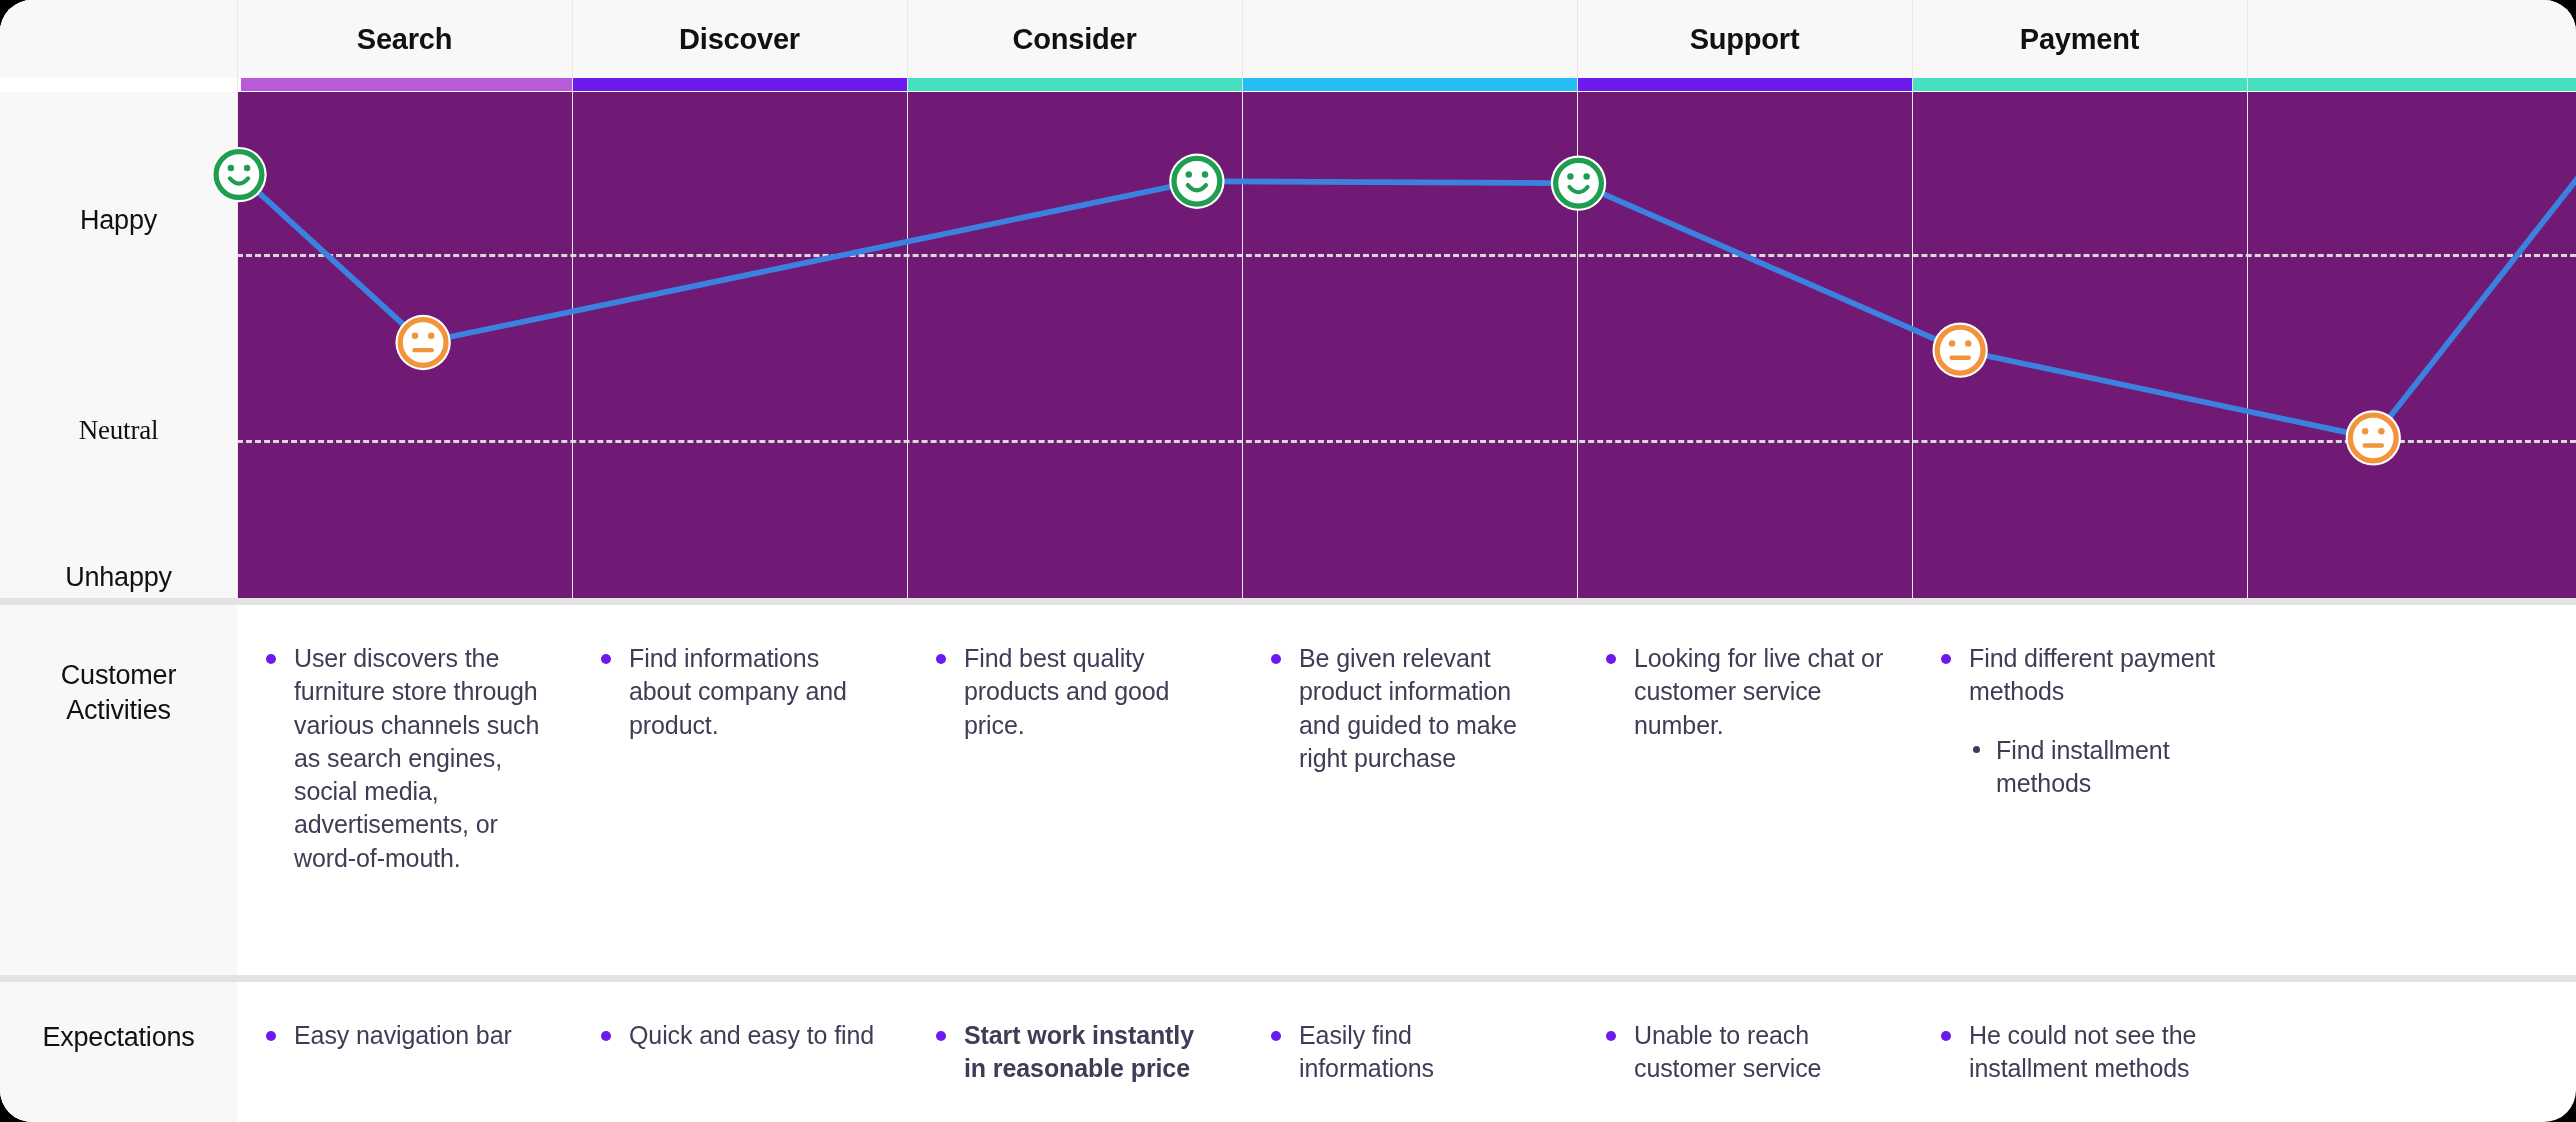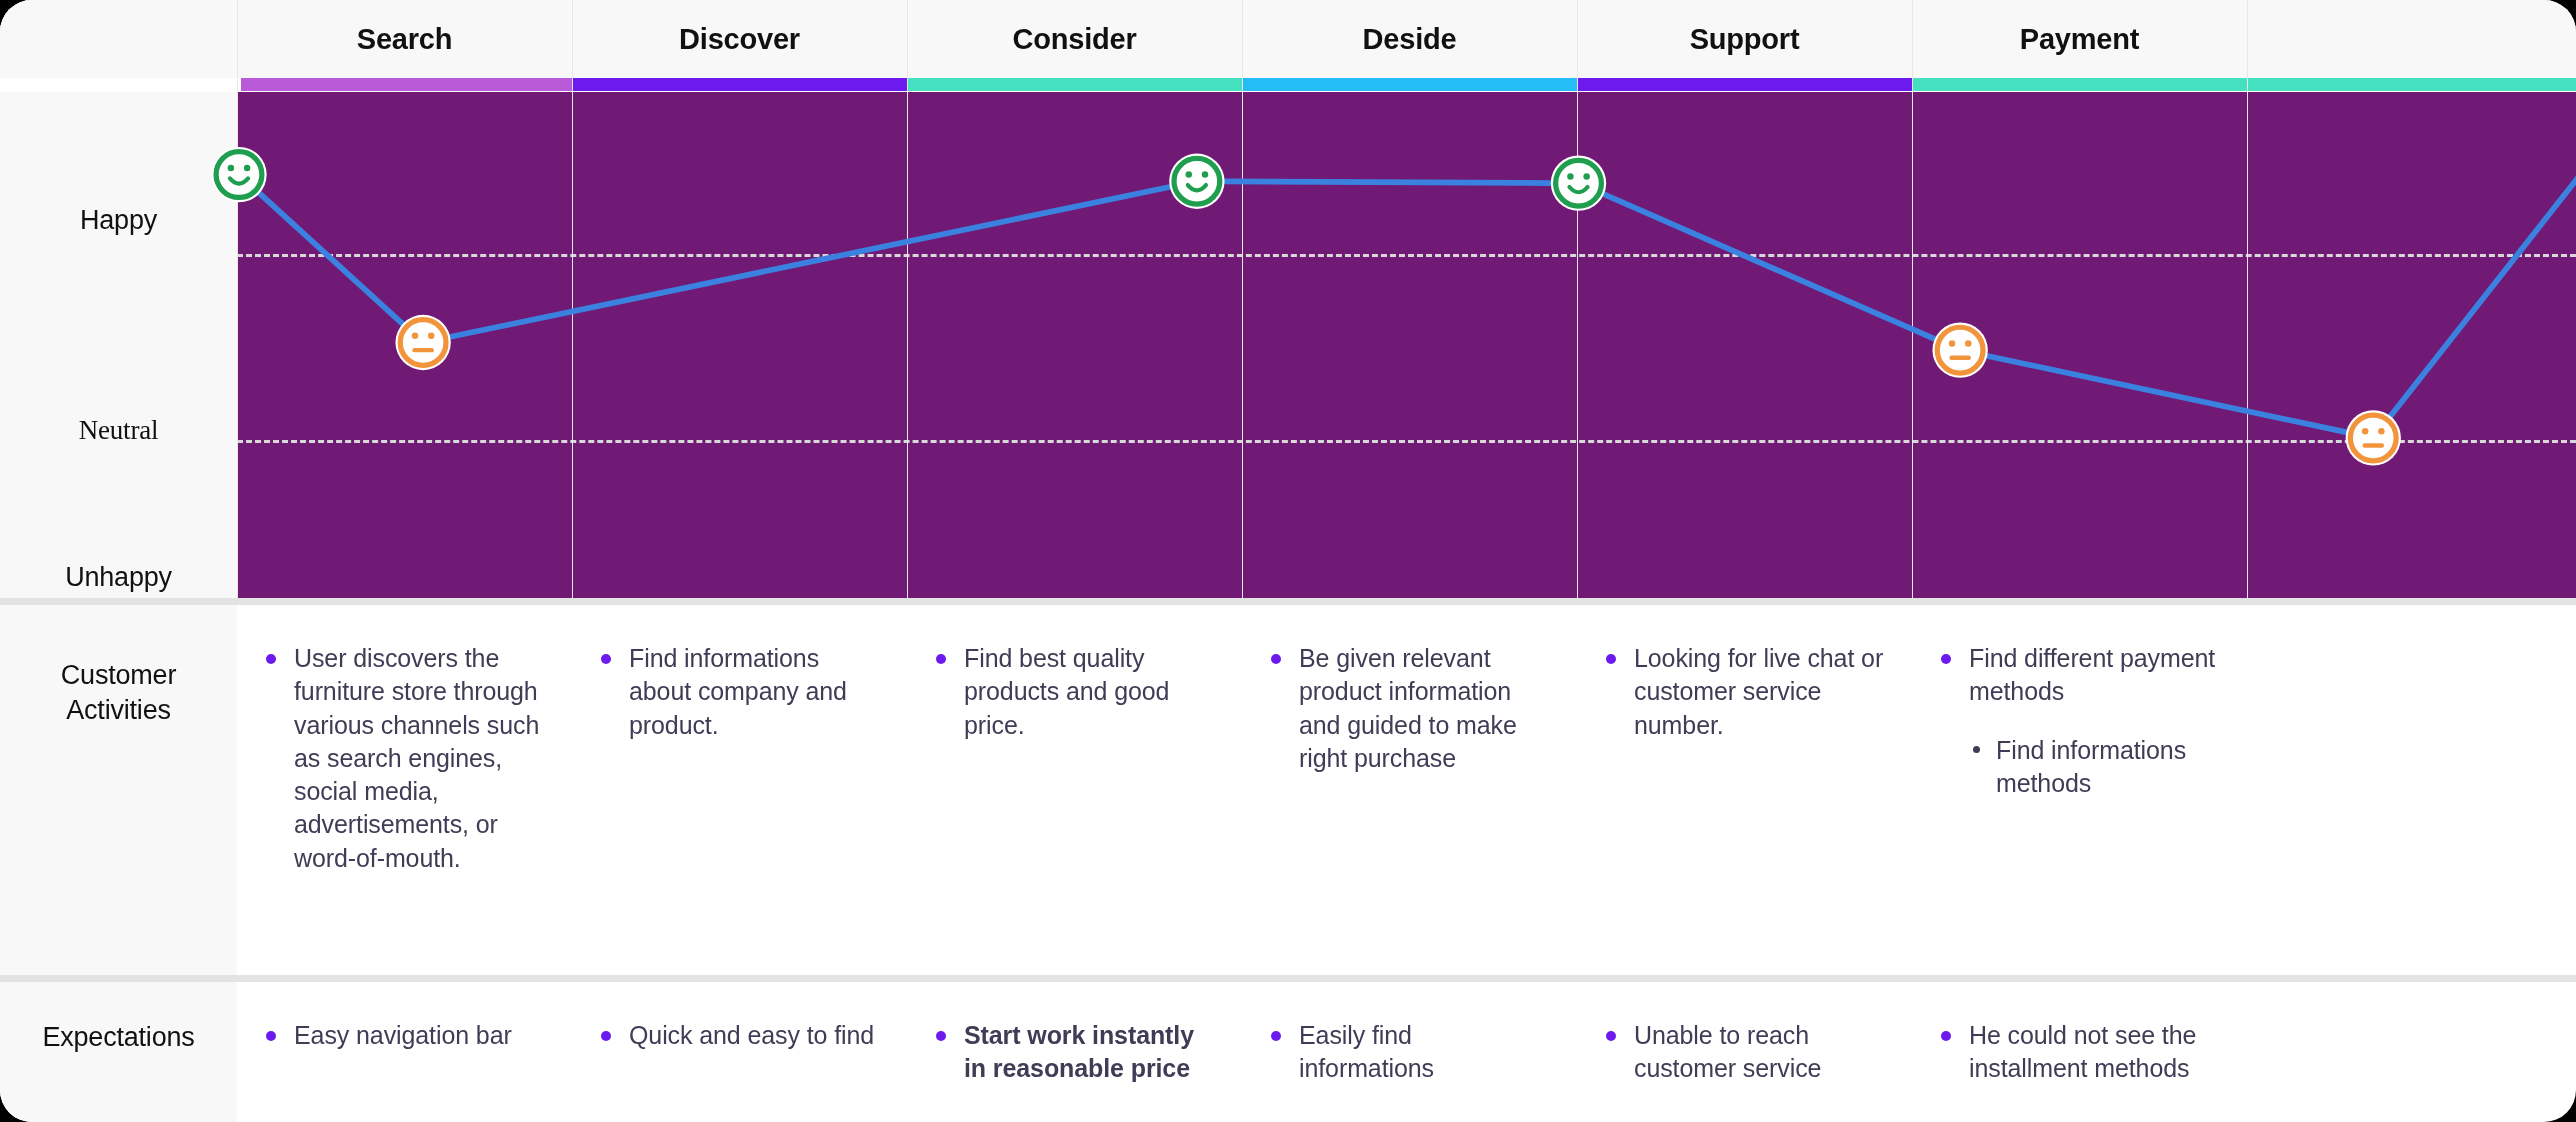--- a/index.html
+++ b/index.html
@@ -132,21 +132,20 @@
 
 <div id="app">
 
   <div class="header">
     <div class="labelcell"></div>
   </div>
   <div id="stage-heads" class="stack">
       <div class="stage-head" style="left: 237px; width: 335px;">Search</div>
       <div class="stage-head" style="left: 572px; width: 335px;">Discover</div>
       <div class="stage-head" style="left: 907px; width: 335px;">Consider</div>
-      <div class="stage-head" style="left: 1242px; width: 335px;">Deside</div>
       <div class="stage-head" style="left: 1577px; width: 335px;">Support</div>
       <div class="stage-head" style="left: 1912px; width: 335px;">Payment</div>
     </div>
   <div id="accents" class="stack">
       <div class="accent" style="left: 241px; width: 331px; background: rgb(185, 90, 216);"></div>
       <div class="accent" style="left: 572px; width: 335px; background: rgb(109, 26, 238);"></div>
       <div class="accent" style="left: 907px; width: 335px; background: rgb(69, 224, 192);"></div>
       <div class="accent" style="left: 1242px; width: 335px; background: rgb(37, 189, 245);"></div>
       <div class="accent" style="left: 1577px; width: 335px; background: rgb(109, 26, 238);"></div>
       <div class="accent" style="left: 1912px; width: 335px; background: rgb(69, 224, 192);"></div>
@@ -259,21 +258,21 @@
       <div class="cell" style="left: 1577px; width: 335px;">
         <ul class="bullets">
           <li><span class="dot"></span><span>Looking for live chat or customer service number.</span></li>
         </ul>
       </div>
       <div class="cell" style="left: 1912px; width: 335px;">
         <ul class="bullets">
           <li><span class="dot"></span><span>Find different payment methods</span></li>
         </ul>
         <ul class="sublist">
-          <li><span class="subdot"></span><span>Find informations methods</span></li>
+          <li><span class="subdot"></span><span>Find installment methods</span></li>
         </ul>
       </div>
     </div>
 
   <div class="row" id="row-expectations" style="top:982px;height:140px;">
     <div class="labelcol">
       <div class="rowlabel" style="margin-top:38px;">Expectations</div>
     </div>
   <div class="cell" style="left: 572px; width: 335px;">
         <ul class="bullets">

